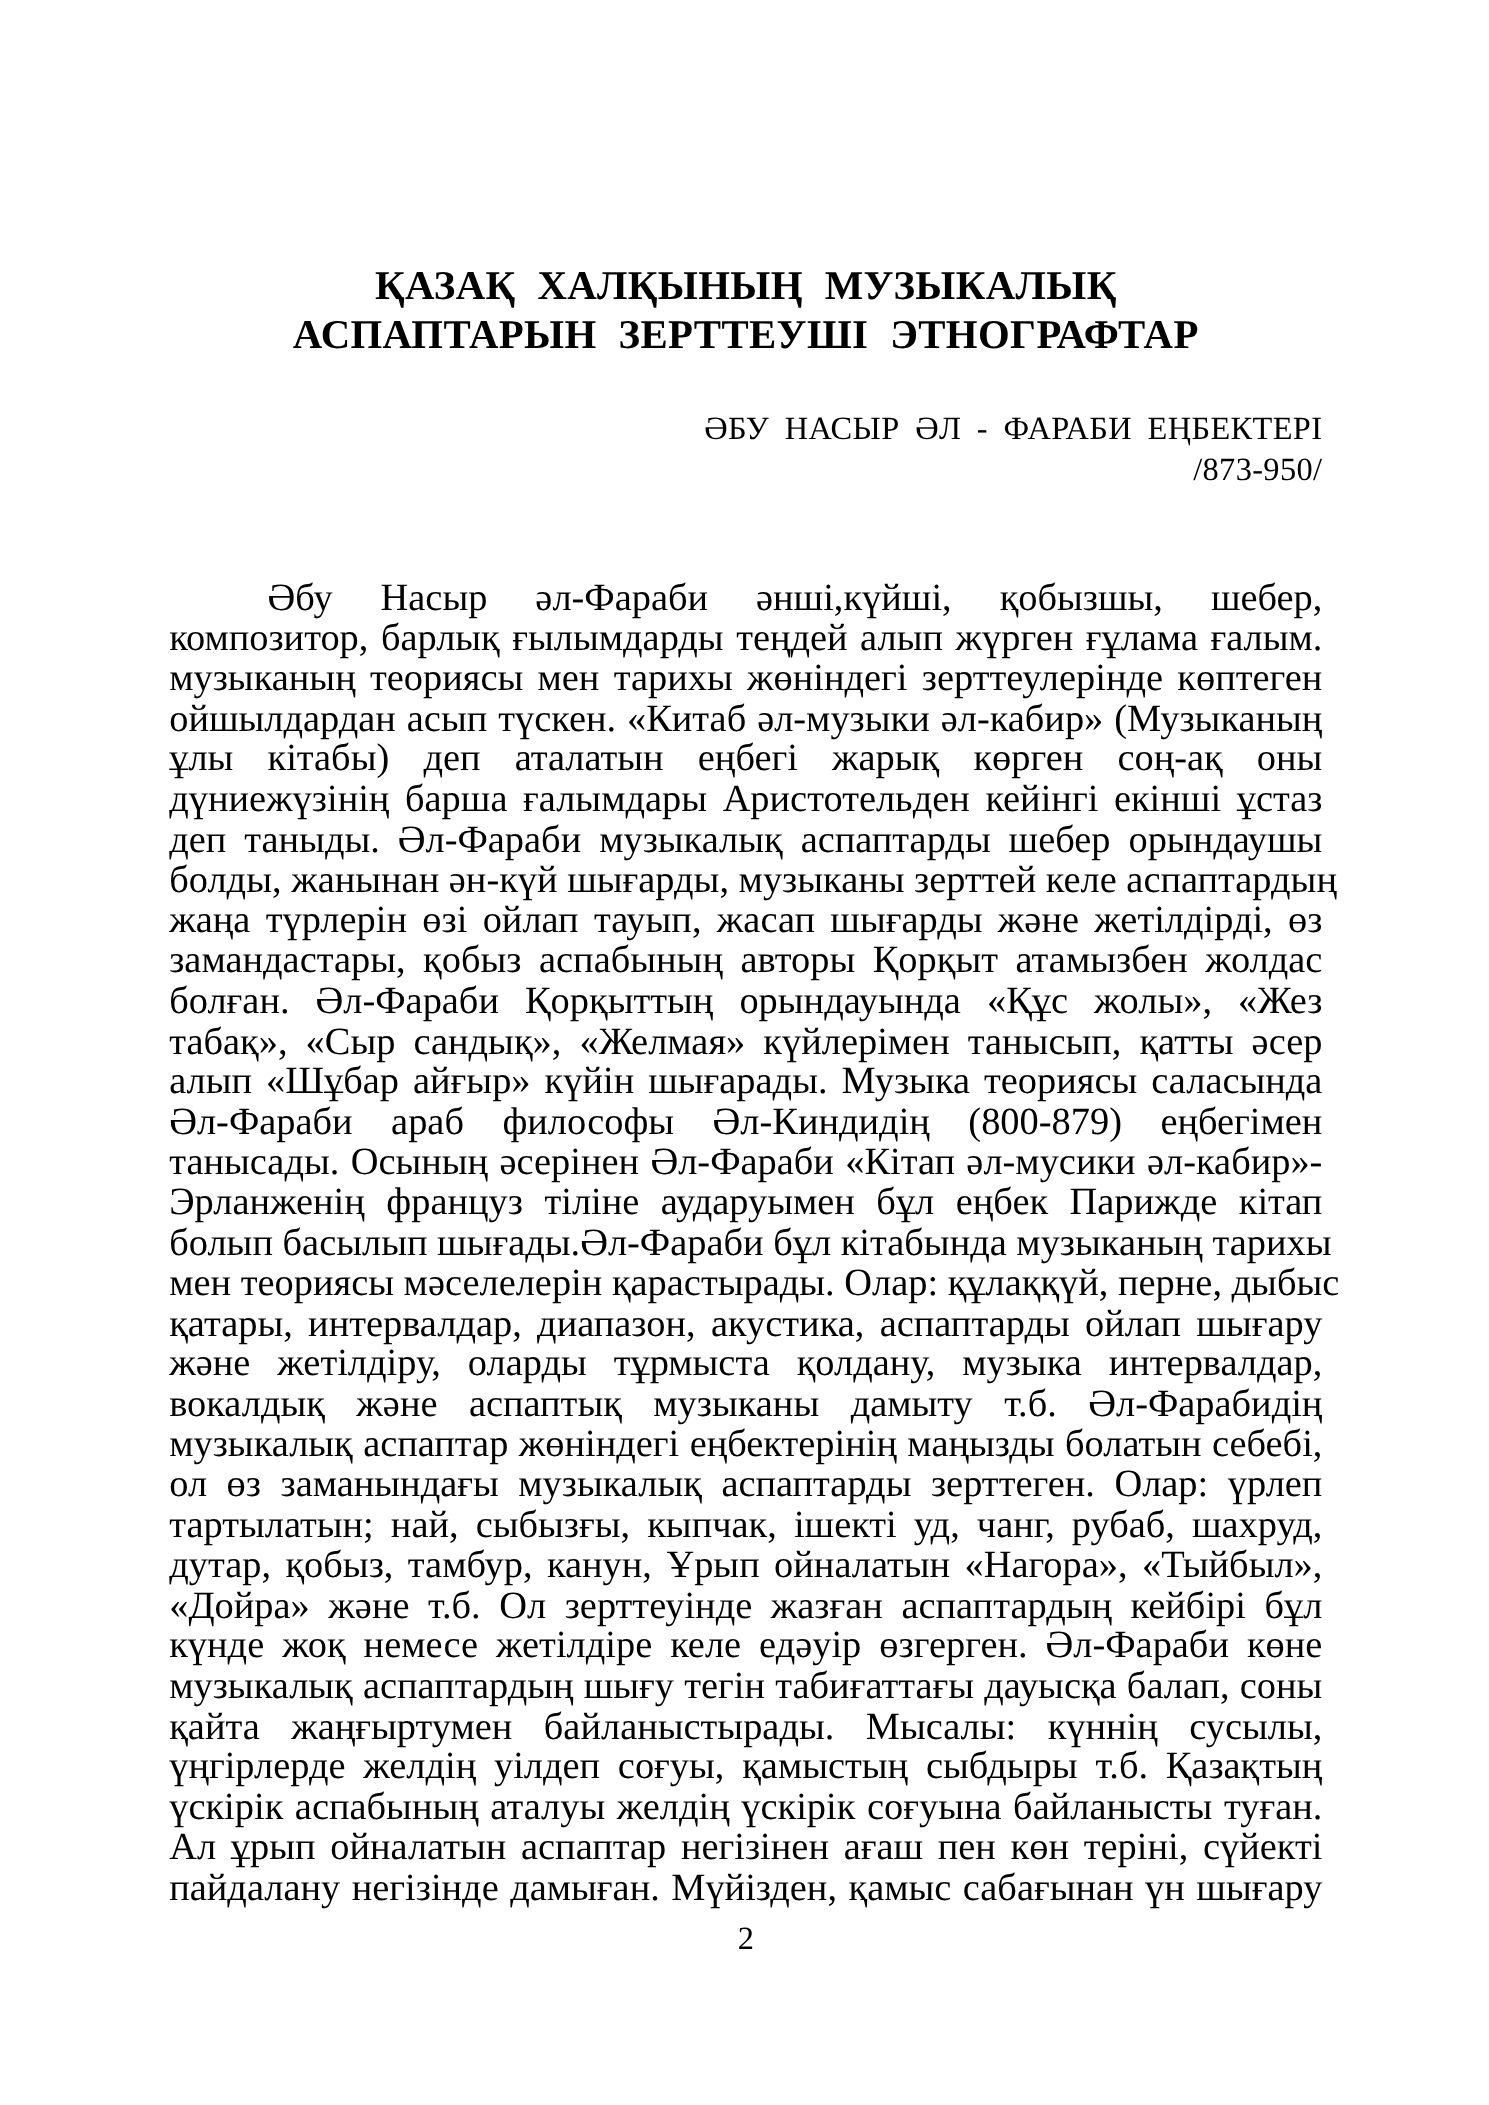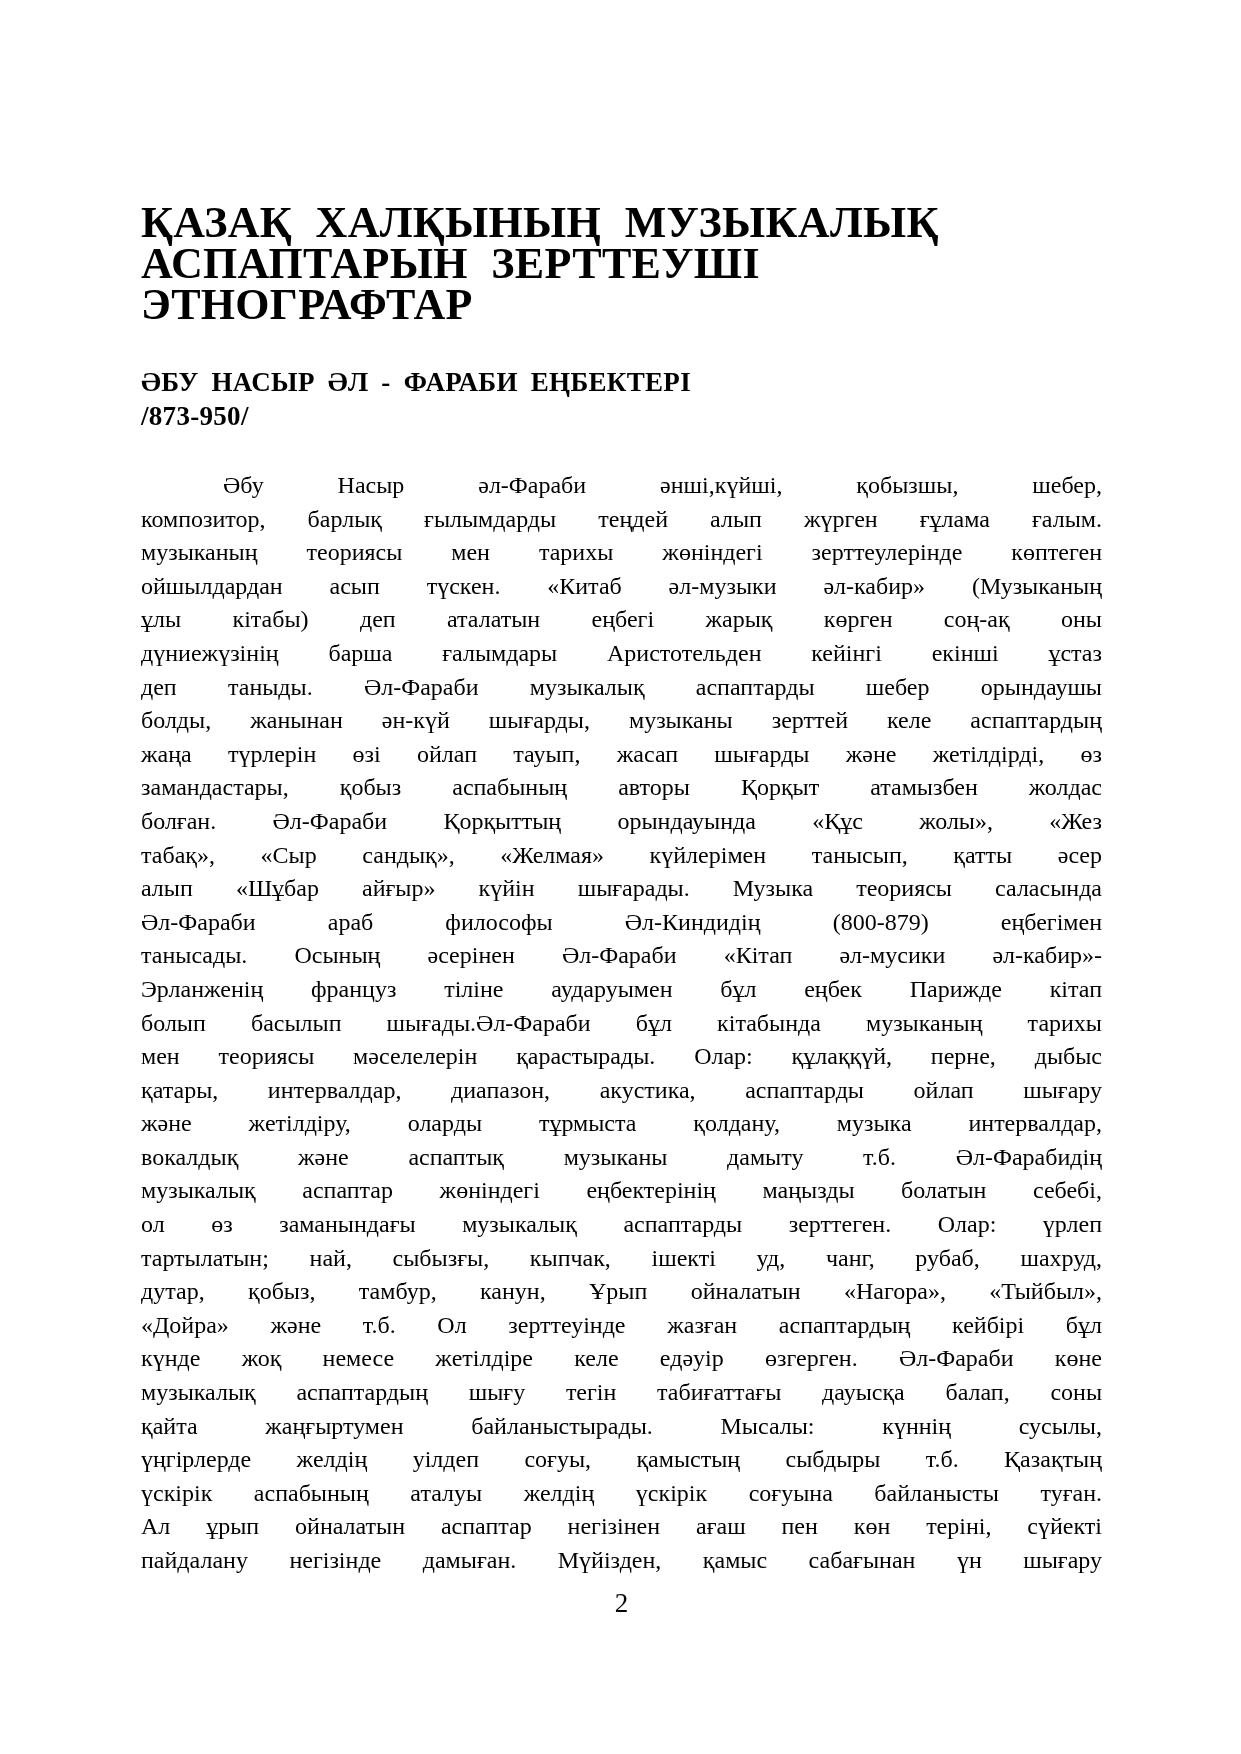--- a/index.html
+++ b/index.html
@@ -16,42 +16,42 @@
     background: #ffffff;
     color: #000000;
     font-family: "Liberation Serif", "DejaVu Serif", serif;
     padding: 202px 139px 0 141px;
     overflow: hidden;
   }
   .title-block {
     display: block;
   }
   h1.doc-title {
-    margin: 0;
-    font-size: 44px;
+    margin: 16px;
+    font-size: 34px;
     line-height: 41px;
     font-weight: bold;
-    text-align: left;
+    text-align: center;
     word-spacing: 0.28em;
     letter-spacing: 0.3px;
   }
   .title-line { display: block; }
   h2.doc-subtitle {
     margin: 40px 0 0 0;
     font-size: 27px;
     line-height: 34px;
-    font-weight: bold;
-    text-align: left;
+    font-weight: normal;
+    text-align: right;
     word-spacing: 0.22em;
     letter-spacing: 0.3px;
   }
   .subtitle-line { display: block; }
   .body-text {
-    margin-top: 36px;
-    font-size: 24px;
+    margin-top: 73px;
+    font-size: 32px;
     line-height: 33.6px;
   }
   .body-line {
     text-align: justify;
     text-align-last: justify;
     white-space: nowrap;
   }
   .body-line.indent {
     text-indent: 82px;
   }

